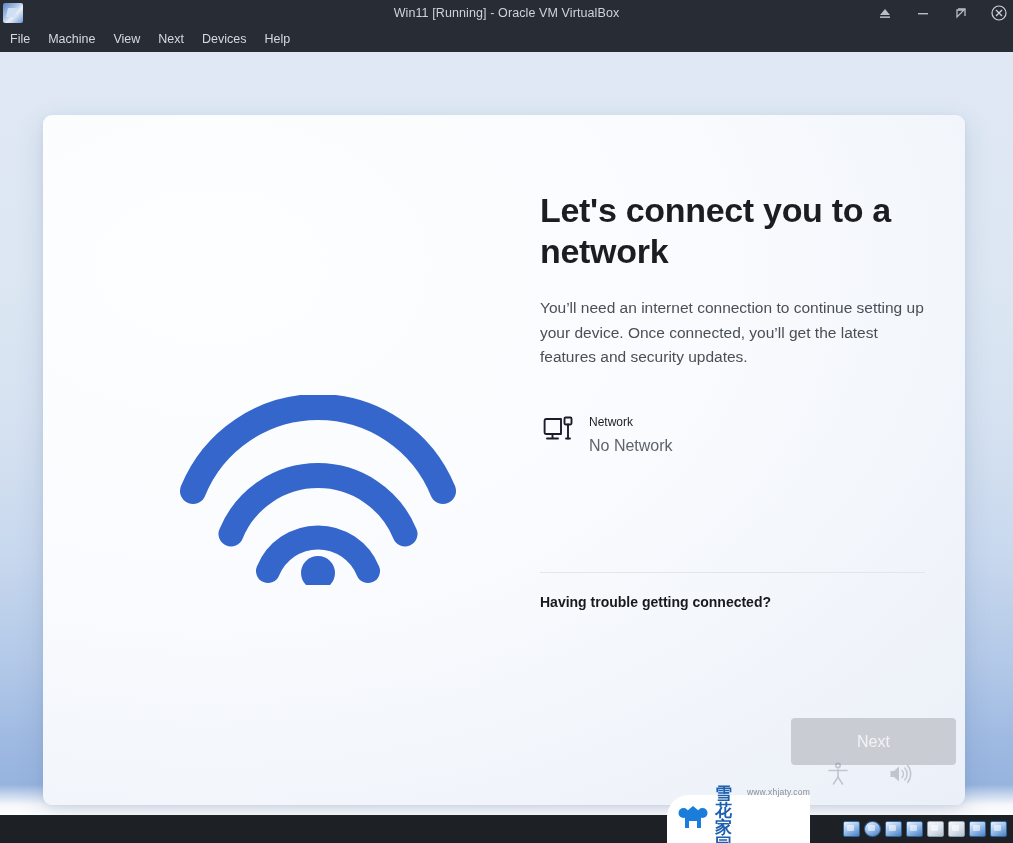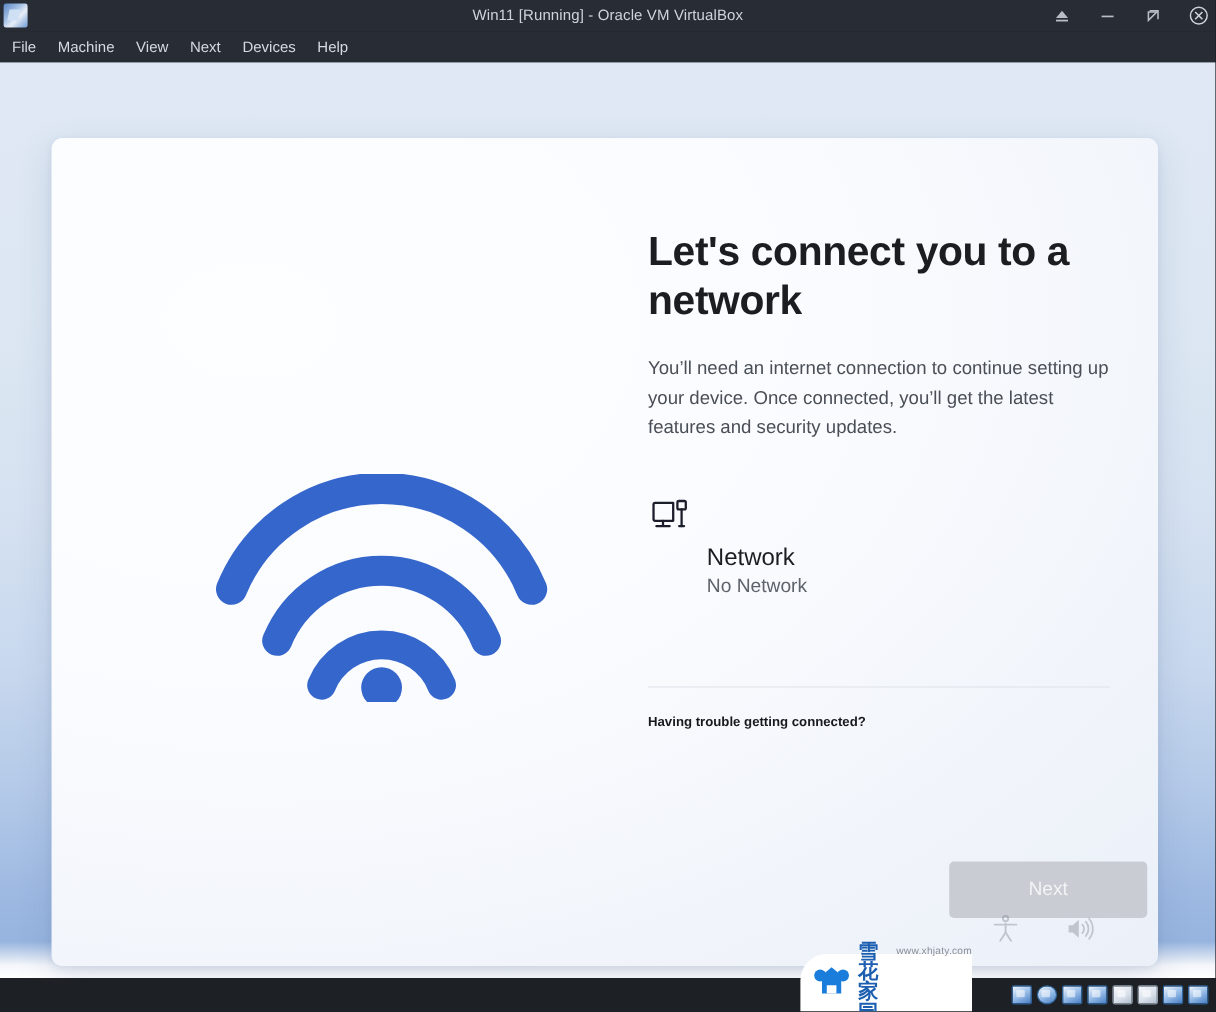--- a/index.html
+++ b/index.html
@@ -93,32 +93,32 @@
     font-size:15.5px; line-height:24.5px; color:#4a4f57;
   }
 
   .net-item{
     margin-top:37px; display:flex; align-items:flex-start; gap:13px;
     padding:4px 6px 4px 2px; border-radius:5px; width:fit-content;
   }
   .net-icon{ width:34px; height:34px; flex:0 0 auto; margin-top:2px; }
   .net-icon svg{ display:block; }
   .net-texts{ display:flex; flex-direction:column; }
-  .net-name{ font-size:20px; line-height:23px; color:#1b1d21;margin-top:43px; }
+  .net-name{ font-size:12px; line-height:23px; color:#1b1d21; }
   .net-status{ font-size:16px; line-height:23px; color:#5e636c; }
 
   .oobe-divider{
     position:absolute; left:497px; top:457px; width:385px; height:1px;
     background:#e2e5ec;
   }
 
   .trouble{
     position:absolute; left:497px; top:475px; width:395px;
   }
-  .trouble-h{ font-size:11px; line-height:25px; font-weight:700; color:#17191d; }
+  .trouble-h{ font-size:14px; line-height:25px; font-weight:700; color:#17191d; }
   .trouble-p{ font-size:15.5px; line-height:25.5px; color:#4a4f57; }
 
   .next-btn{
     position:absolute; left:737px; top:603px; width:165px; height:47px;
     border:none; border-radius:4px;
     background:#c9cdd3; color:#f2f3f5;
     font-family:"Liberation Sans", sans-serif;
     font-size:16px; cursor:default;margin-left:11px;
   }
 

